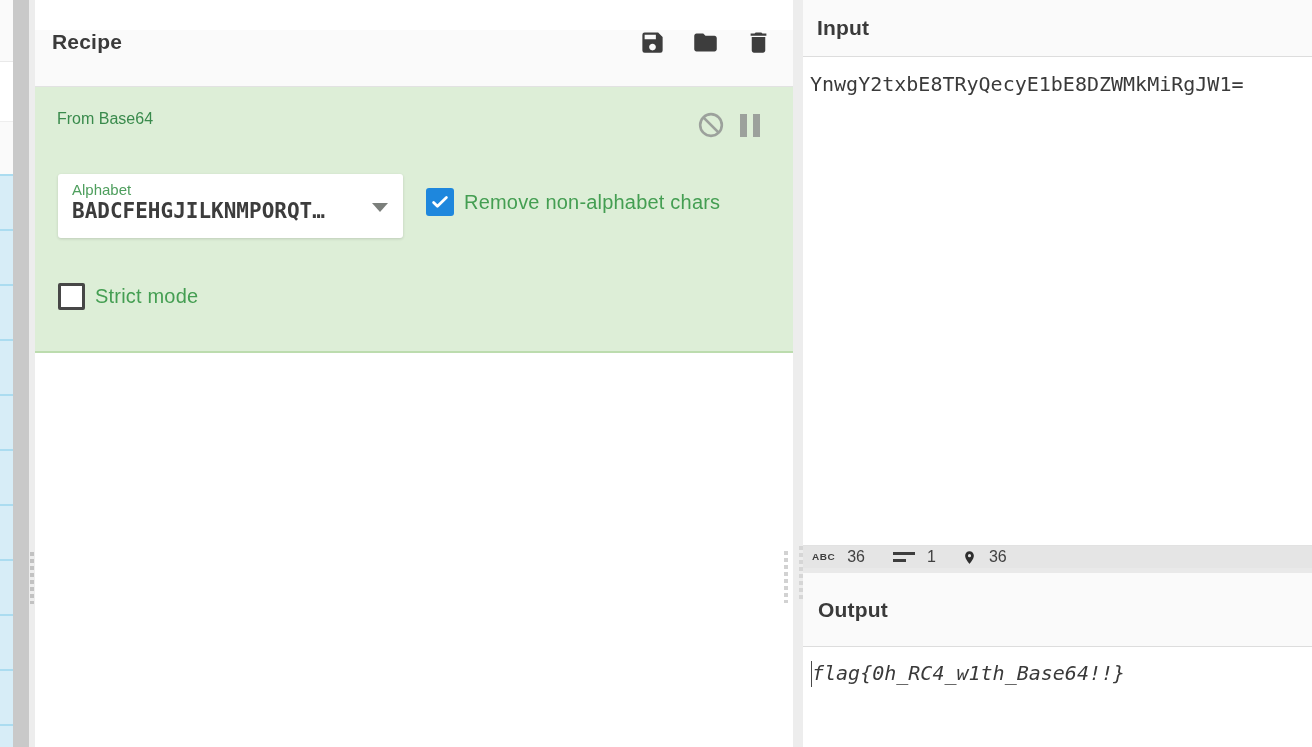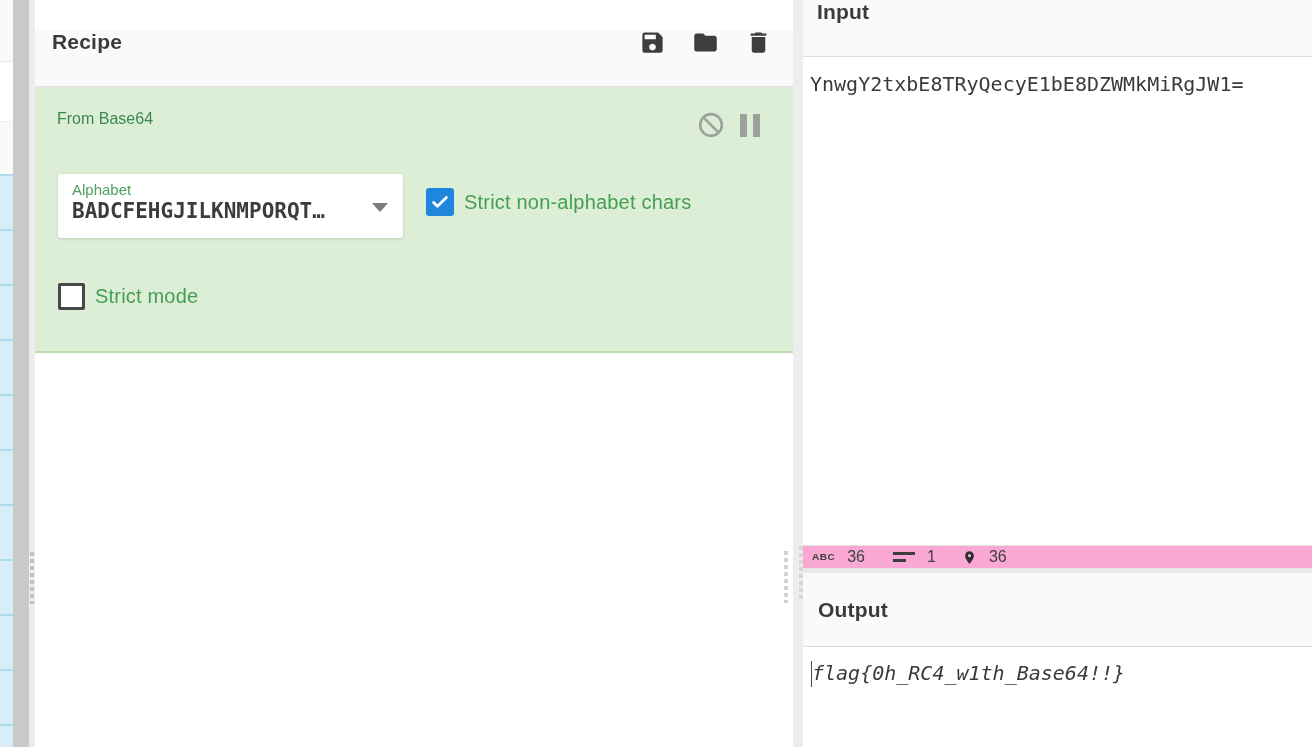--- a/index.html
+++ b/index.html
@@ -53,25 +53,25 @@
   .cb-box-checked { width:28px; height:28px; background:#1e87dd; border-radius:3px;
                     display:flex; align-items:center; justify-content:center; }
   .cb-box-unchecked { width:27px; height:27px; background:#fff; border:3px solid #474747; border-radius:2px; }
   .cb-label { font-size:20px; color:#449e52; letter-spacing:0.2px; }
 
   .v-divider { position:absolute; left:793px; top:0; width:10px; height:747px; background:#ededed; }
 
   
   .io { position:absolute; left:803px; top:0; width:509px; height:747px; background:#fff; }
   .io-header { height:57px; background:#fafafa; border-bottom:1px solid #dddddd;
-               display:flex; align-items:flex-start; padding-left:14px; }
+               display:flex; align-items:center; padding-left:14px; }
   .input-body { height:488px; background:#fff; padding:14px 6px 0 7px; cursor:text; }
   .mono-text { font-family:"DejaVu Sans Mono", monospace; font-size:20px; color:#3a3a3a;
                white-space:pre; line-height:26px; }
-  .input-footer { height:23px; background:#f9a8d4; border-top:1px solid #e2e2e2;
+  .input-footer { height:23px; background:#e5e5e5; border-top:1px solid #e2e2e2;
                   display:flex; align-items:center; padding-left:9px; }
   .stat { font-size:16px; color:#414141; }
   .abc-icon { font-size:10px; font-weight:bold; color:#3d3d3d; letter-spacing:0.5px;
               transform:scaleY(0.85); display:inline-block; }
   .stat-chars { margin-left:12px; }
   .lines-icon { margin-left:28px; display:flex; flex-direction:column; gap:4px; width:22px; }
   .lines-icon i { display:block; height:3px; background:#3d3d3d; }
   .lines-icon i:nth-child(1){ width:22px; } .lines-icon i:nth-child(2){ width:13px; }
   .stat-lines { margin-left:12px; }
   .pin-icon { margin-left:26px; width:15px; height:19px; }
@@ -158,21 +158,21 @@
         <div class="arg-value">BADCFEHGJILKNMPORQT…</div>
         <span class="dd-caret"></span>
       </div>
 
       <div class="cb-row cb-remove">
         <span class="cb-box-checked">
           <svg viewBox="0 0 24 24" width="22" height="22">
               <path d="M5 12.5l4.2 4.2L19 7" fill="none" stroke="#ffffff" stroke-width="3" stroke-linecap="round" stroke-linejoin="round"></path>
             </svg>
         </span>
-        <span class="cb-label">Strict non-alphabet chars</span>
+        <span class="cb-label">Remove non-alphabet chars</span>
       </div>
 
       <div class="cb-row cb-strict">
         <span class="cb-box-unchecked"></span>
         <span class="cb-label">Strict mode</span>
       </div>
     </div>
   </div>
 
   <div class="grip grip-recipe"></div>

